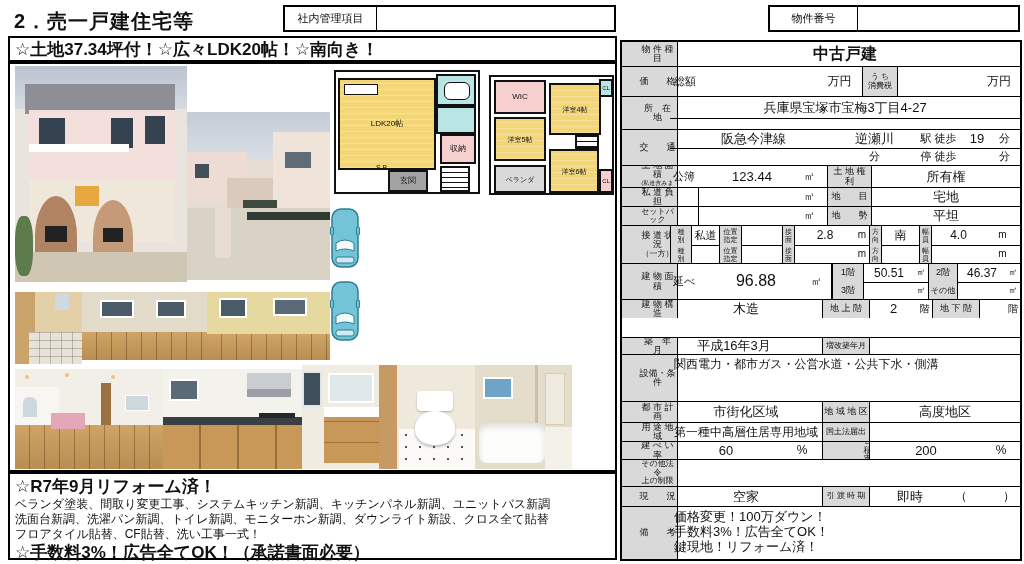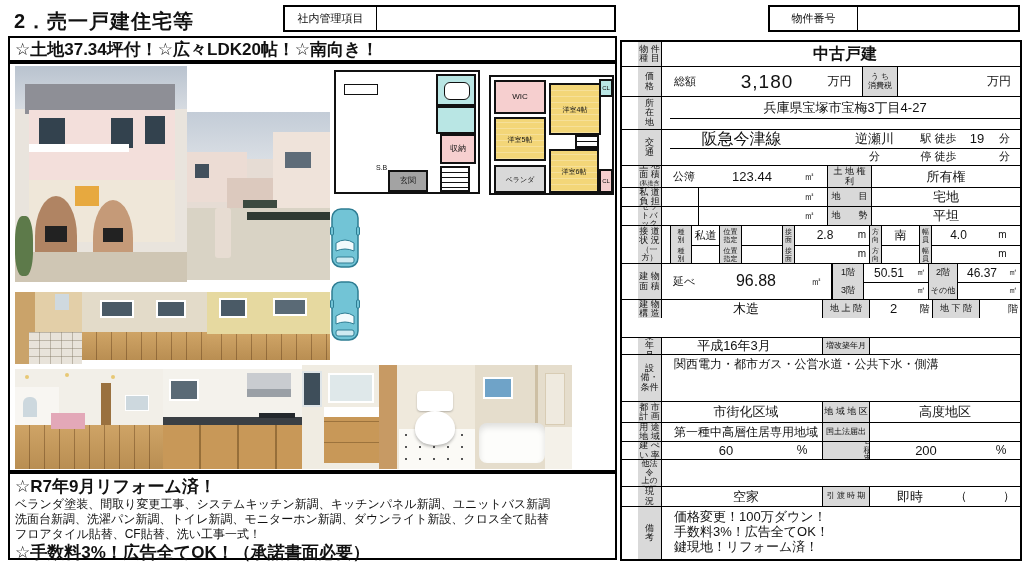--- a/index.html
+++ b/index.html
@@ -3,21 +3,21 @@
 <meta charset="utf-8">
 <style>
   html,body{margin:0;padding:0;background:#e9e9e9;}
   body{font-family:"Liberation Sans","DejaVu Sans",sans-serif;color:#111;}
   .page{position:relative;width:1024px;height:564px;background:#fff;overflow:hidden;}
   .abs{position:absolute;box-sizing:border-box;}
   .bx{position:absolute;border:2px solid #000;box-sizing:border-box;background:#fff;}
   .row{position:absolute;left:0;width:398px;border-top:1px solid #000;box-sizing:border-box;background:#fff;}
   .cell{position:absolute;top:0;height:100%;box-sizing:border-box;display:flex;align-items:center;justify-content:center;text-align:center;overflow:hidden;line-height:1.05;}
   .gb{background:#d9d9d9;border-left:1px solid #000;border-right:1px solid #000;}
-  .lbl{left:16px;width:24px;border-right:1px solid #000;background:#d9d9d9;font-size:9px;flex-direction:column;}
+  .lbl{left:0;width:56px;border-right:1px solid #000;background:#d9d9d9;font-size:9px;flex-direction:column;padding-left:16px;}
   .pre{white-space:pre-line;}
   .hl{position:absolute;border-top:1px solid #000;height:0;}
   .ph{position:absolute;overflow:hidden;}
   .s{position:absolute;box-sizing:border-box;}
   .plan{position:absolute;background:#fff;border:2px solid #111;box-sizing:border-box;}
   .room{position:absolute;border:2px solid #111;box-sizing:border-box;display:flex;align-items:center;justify-content:center;font-size:8px;line-height:1;overflow:hidden;}
   .yel{background:#f3d678;background-image:repeating-linear-gradient(0deg,rgba(255,255,255,.25) 0 1px,transparent 1px 6px);}
   .pnk{background:#f6cfcf;}
   .cyn{background:#b9e6e4;}
   .gry{background:#d9d9d9;}
@@ -68,20 +68,23 @@
       <div class="s" style="left:86px;top:20px;width:57px;height:90px;background:#efe3da;"></div>
       <div class="s" style="left:98px;top:40px;width:26px;height:16px;background:#5e6c78;"></div>
       <div class="s" style="left:40px;top:66px;width:46px;height:40px;background:#dcc9be;"></div>
       <div class="s" style="left:56px;top:88px;width:34px;height:30px;background:#3c4a40;"></div>
       <div class="s" style="left:0;top:96px;width:143px;height:72px;background:#d9d3c5;"></div>
       <div class="s" style="left:60px;top:100px;width:83px;height:8px;background:#2f3a33;"></div>
       <div class="s" style="left:28px;top:96px;width:16px;height:50px;background:#e7dcd2;border-radius:3px;"></div>
     </div>
 
     <div class="plan" style="left:324px;top:6px;width:146px;height:124px;">
+      <div class="room yel" style="left:2px;top:6px;width:98px;height:92px;">
+          <span>LDK20帖</span>
+        </div>
       <div class="s" style="left:8px;top:12px;width:34px;height:11px;background:#fff;border:1px solid #111;"></div>
       <div class="room cyn" style="left:100px;top:2px;width:40px;height:32px;">
           <span class="s" style="left:6px;top:6px;width:26px;height:18px;background:#fff;border:1px solid #111;border-radius:6px;"></span>
         </div>
       <div class="room cyn" style="left:100px;top:34px;width:40px;height:28px;"></div>
       <div class="room pnk" style="left:104px;top:62px;width:36px;height:30px;font-size:8px;">
           <span>収納</span>
         </div>
       <div class="abs" style="left:40px;top:92px;font-size:7px;">S.B</div>
       <div class="room" style="left:52px;top:98px;width:40px;height:22px;background:#a3a3a3;font-size:8px;">
@@ -196,37 +199,36 @@
   <div class="bx" style="left:620px;top:40px;width:402px;height:521px;">
 
     <div class="row" style="top:0;height:24px;border-top:none;">
       <div class="cell lbl">物 件 種 目</div>
       <div class="cell" style="left:48px;width:350px;font-size:16px;font-weight:bold;">中古戸建</div>
     </div>
 
     <div class="row" style="top:24px;height:30px;">
       <div class="cell lbl">価　　格</div>
       <div class="cell" style="left:48px;width:47px;font-size:11px;justify-content:flex-start;padding-left:4px;">総額</div>
-      <div class="cell" style="left:95px;width:100px;font-size:19px;letter-spacing:1px;">3,180</div>
       <div class="cell" style="left:195px;width:45px;font-size:12px;">万円</div>
       <div class="cell gb pre" style="left:240px;width:36px;font-size:8px;">う ち
 消費税</div>
       <div class="cell" style="left:276px;width:80px;"></div>
       <div class="cell" style="left:356px;width:42px;font-size:12px;">万円</div>
     </div>
 
     <div class="row" style="top:54px;height:33px;">
       <div class="cell lbl">所　在　地</div>
       <div class="cell" style="left:48px;width:350px;height:22px;font-size:13px;border-bottom:1px solid #000;">兵庫県宝塚市宝梅3丁目4-27</div>
       <div class="cell" style="left:48px;top:22px;width:350px;height:11px;"></div>
     </div>
 
     <div class="row" style="top:87px;height:36px;">
       <div class="cell lbl">交　　通</div>
-      <div class="cell" style="left:36px;width:167px;height:18px;font-size:16px;">阪急今津線</div>
+      <div class="cell" style="left:48px;width:167px;height:18px;font-size:13px;">阪急今津線</div>
       <div class="cell" style="left:215px;width:75px;height:18px;font-size:13px;">逆瀬川</div>
       <div class="cell" style="left:290px;width:53px;height:18px;font-size:11px;">駅 徒歩</div>
       <div class="cell" style="left:343px;width:24px;height:18px;font-size:13px;">19</div>
       <div class="cell" style="left:367px;width:31px;height:18px;font-size:11px;">分</div>
       <div class="hl" style="left:48px;top:18px;width:350px;"></div>
       <div class="cell" style="left:215px;top:18px;width:75px;height:18px;font-size:11px;">分</div>
       <div class="cell" style="left:290px;top:18px;width:53px;height:18px;font-size:11px;">停 徒歩</div>
       <div class="cell" style="left:367px;top:18px;width:31px;height:18px;font-size:11px;">分</div>
     </div>
 

